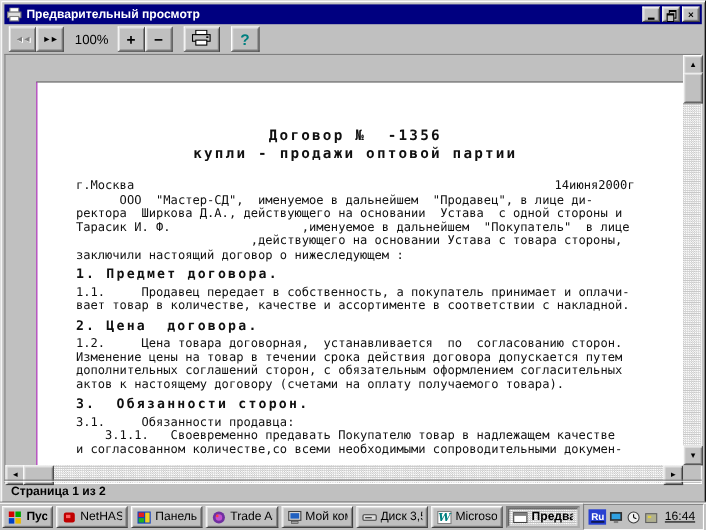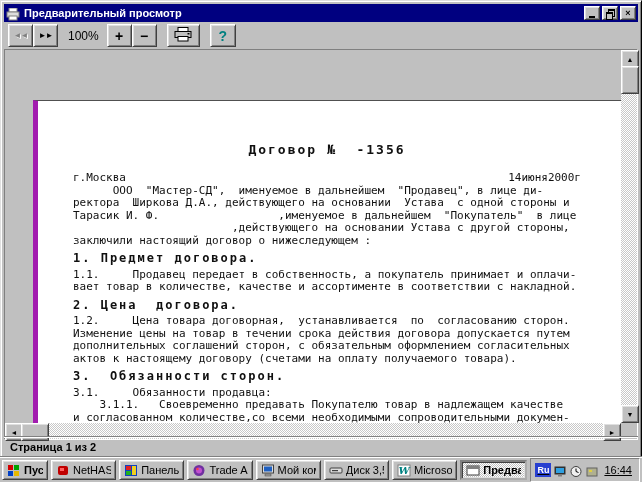--- a/index.html
+++ b/index.html
@@ -33,21 +33,21 @@
   .nav-btn{width:25px;font-size:8px;letter-spacing:-1px;}
   .nav-btn.disabled{color:#808080;text-shadow:1px 1px 0 #fff;cursor:default;}
   .zoom-label{font-size:12px;color:#000;margin:0 8px 0 10px;}
   .zoomb{width:25px;font-size:14px;font-weight:bold;}
   .print-btn{width:33px;margin-left:10px;}
   .help-btn{width:26px;margin-left:10px;font-size:14px;font-weight:bold;}
   
   .preview{position:absolute;top:48px;left:3px;right:3px;height:389px;background:#c0c0c0;
            border:1px solid;border-color:#808080 #fff #fff #808080;}
   .page{position:absolute;left:28px;top:24px;right:16px;bottom:16px;background:#fff;
-        border-top:1px solid #505050;border-left:5px solid #a21caf;overflow:hidden;margin-top:26px;}
+        border-top:1px solid #505050;border-left:1px solid #a21caf;overflow:hidden;}
   
   .vscroll{position:absolute;top:0;right:0;width:16px;bottom:16px;
            background:repeating-conic-gradient(#ffffff 0% 25%, #c8c8c8 0% 50%);background-size:2px 2px;}
   .hscroll{position:absolute;left:0;bottom:0;right:16px;height:16px;
            background:repeating-conic-gradient(#ffffff 0% 25%, #c8c8c8 0% 50%);background-size:2px 2px;}
   .sb-btn{position:absolute;width:16px;height:16px;display:flex;align-items:center;
           justify-content:center;font-size:7px;color:#000;}
   .sb-up{top:0;left:0;} .sb-down{bottom:0;left:0;}
   .sb-left{left:0;top:0;} .sb-right{right:0;top:0;}
   .vthumb{position:absolute;left:0;top:16px;width:16px;height:26px;}
@@ -138,31 +138,32 @@
       <button class="tbtn help-btn raised">
         <span style="color:#008080">?</span>
       </button>
     </div>
 
     <div class="preview">
 
       <div class="page">
         <div class="doc">
           <div class="doc-title">Договор №  -1356</div>
+          <div class="doc-title">купли - продажи оптовой партии</div>
 
           <div class="cityrow">
             <span>г.Москва</span>
             <span>14июня2000г</span>
           </div>
 
           <div class="para">
             <div class="pline">      ООО  "Мастер-СД",  именуемое в дальнейшем  "Продавец", в лице ди-</div>
             <div class="pline">ректора  Ширкова Д.А., действующего на основании  Устава  с одной стороны и</div>
             <div class="pline">Тарасик И. Ф.                  ,именуемое в дальнейшем  "Покупатель"  в лице</div>
-            <div class="pline">                        ,действующего на основании Устава с другой стороны,</div>
+            <div class="pline">                        ,действующего на основании Устава с товара стороны,</div>
             <div class="pline">заключили настоящий договор о нижеследующем :</div>
           </div>
 
           <div class="heading">1. Предмет договора.</div>
 
           <div class="para">
             <div class="pline">1.1.     Продавец передает в собственность, а покупатель принимает и оплачи-</div>
             <div class="pline">вает товар в количестве, качестве и ассортименте в соответствии с накладной.</div>
           </div>
 

